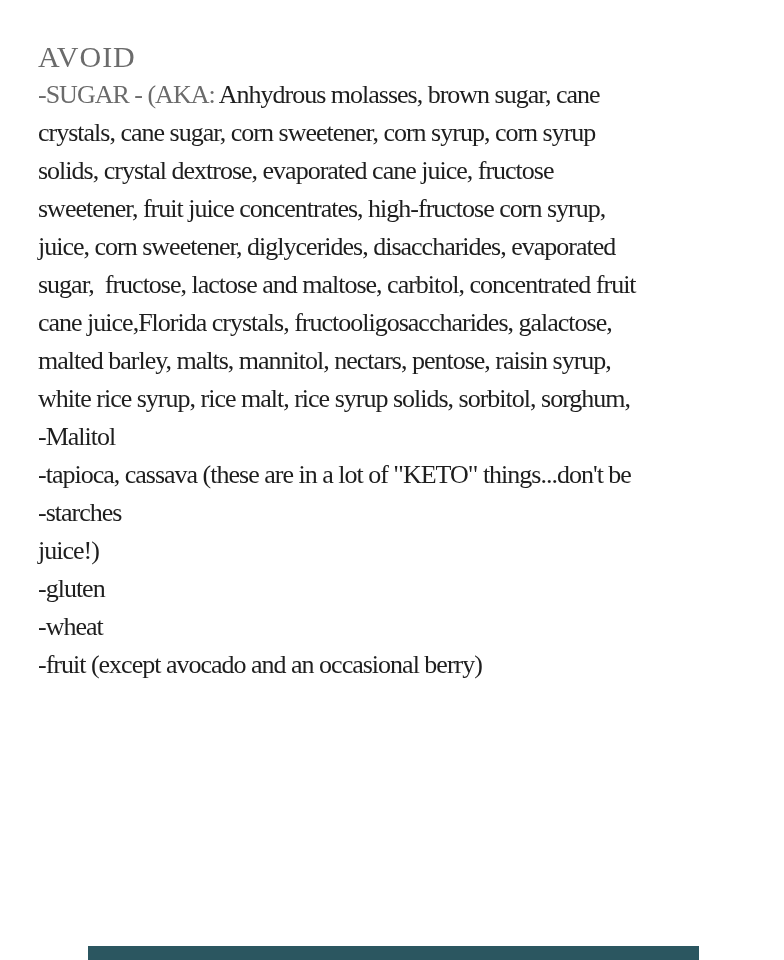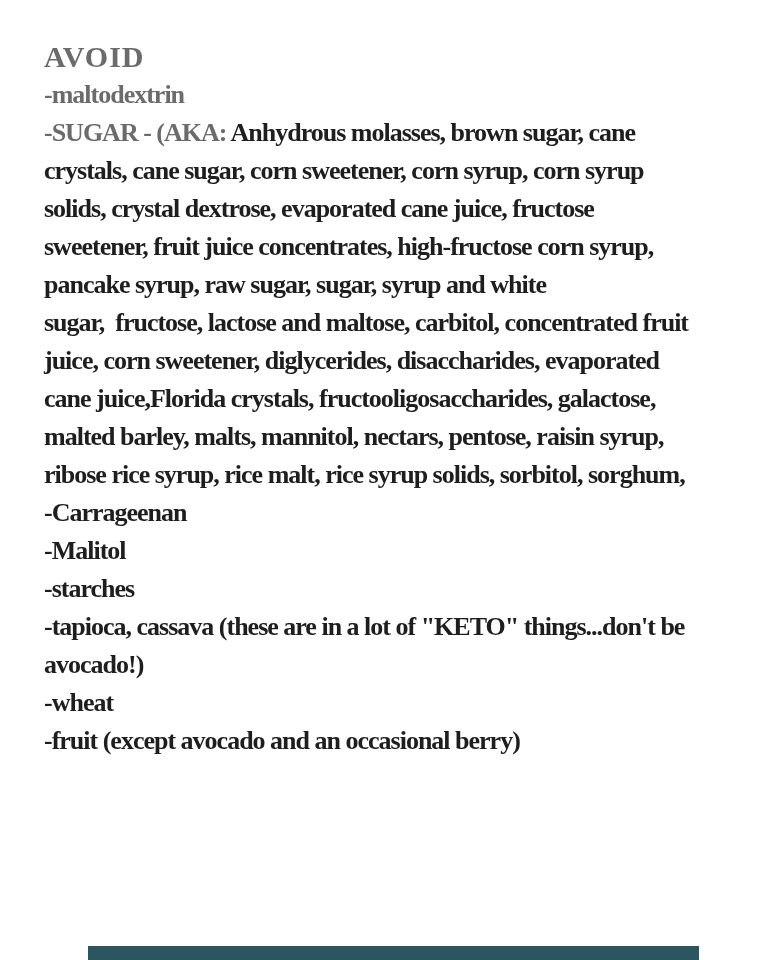--- a/index.html
+++ b/index.html
@@ -13,24 +13,23 @@
     font-family: "Liberation Serif", serif;
   }
   .page {
     position: relative;
     width: 784px;
     height: 960px;
     background: var(--bg, #ffffff);
   }
   .text-block {
     position: absolute;
-    left: 44px;
+    left: 38px;
     top: 38px;
     width: 736px;
-    font-weight: bold;
   }
   .line {
     white-space: pre;
     font-size: 26px;
     line-height: 38px;
     letter-spacing: -1px;
     color: var(--ink, #1e1e1e);
   }
   .line.heading {
     font-size: 30px;
@@ -47,33 +46,31 @@
     height: 14px;
     background: var(--bar, #2b5660);
   }
 </style>
 </head>
 <body>
 
 <div class="page">
   <div class="text-block" id="avoid-list">
       <div class="line heading"><span class="seg muted">AVOID</span></div>
-      <div class="line"><span class="seg muted">-maltodextrin</span></div>
       <div class="line"><span class="seg muted">-SUGAR - (AKA: </span><span class="seg">Anhydrous molasses, brown sugar, cane</span></div>
       <div class="line"><span class="seg">crystals, cane sugar, corn sweetener, corn syrup, corn syrup</span></div>
       <div class="line"><span class="seg">solids, crystal dextrose, evaporated cane juice, fructose</span></div>
       <div class="line"><span class="seg">sweetener, fruit juice concentrates, high-fructose corn syrup,</span></div>
-      <div class="line"><span class="seg">pancake syrup, raw sugar, sugar, syrup and white</span></div>
+      <div class="line"><span class="seg">juice, corn sweetener, diglycerides, disaccharides, evaporated</span></div>
       <div class="line"><span class="seg">sugar,  fructose, lactose and maltose, carbitol, concentrated fruit</span></div>
-      <div class="line"><span class="seg">juice, corn sweetener, diglycerides, disaccharides, evaporated</span></div>
       <div class="line"><span class="seg">cane juice,Florida crystals, fructooligosaccharides, galactose,</span></div>
       <div class="line"><span class="seg">malted barley, malts, mannitol, nectars, pentose, raisin syrup,</span></div>
-      <div class="line"><span class="seg">ribose rice syrup, rice malt, rice syrup solids, sorbitol, sorghum,</span></div>
-      <div class="line"><span class="seg">-Carrageenan</span></div>
+      <div class="line"><span class="seg">white rice syrup, rice malt, rice syrup solids, sorbitol, sorghum,</span></div>
       <div class="line"><span class="seg">-Malitol</span></div>
+      <div class="line"><span class="seg">-tapioca, cassava (these are in a lot of "KETO" things...don't be</span></div>
       <div class="line"><span class="seg">-starches</span></div>
-      <div class="line"><span class="seg">-tapioca, cassava (these are in a lot of "KETO" things...don't be</span></div>
-      <div class="line"><span class="seg">avocado!)</span></div>
+      <div class="line"><span class="seg">juice!)</span></div>
+      <div class="line"><span class="seg">-gluten</span></div>
       <div class="line"><span class="seg">-wheat</span></div>
       <div class="line"><span class="seg">-fruit (except avocado and an occasional berry)</span></div>
     </div>
   <div class="bottom-bar"></div>
 </div>
 
 </body></html>

